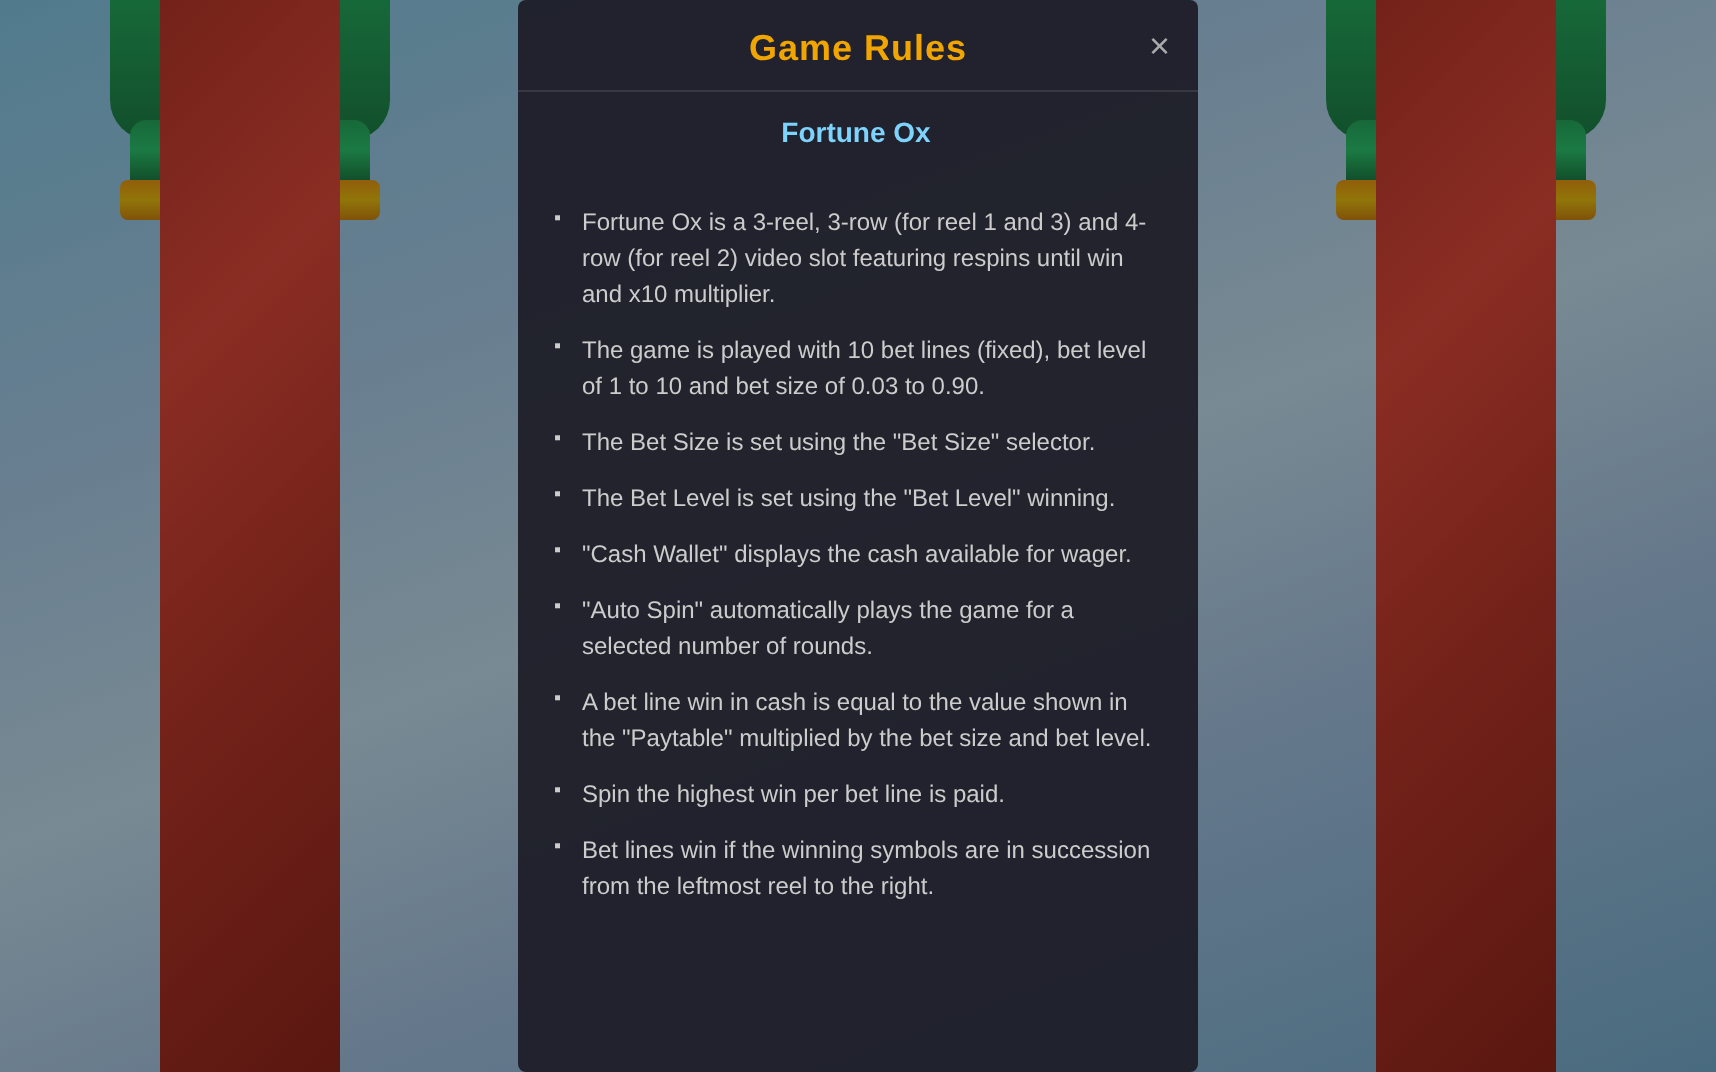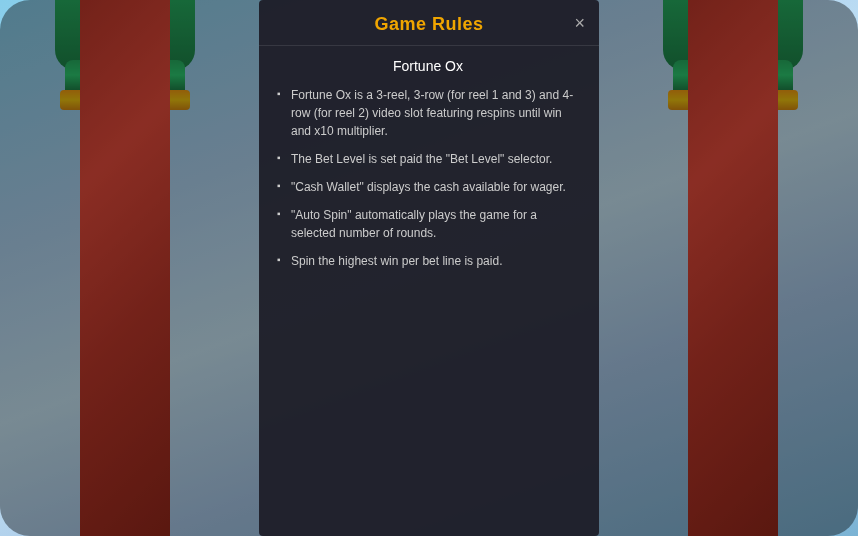--- a/index.html
+++ b/index.html
@@ -97,21 +97,20 @@
     
     .modal-overlay {
       position: absolute;
       inset: 0;
       background: rgba(0, 0, 0, 0.4);
       z-index: 10;
       display: flex;
       justify-content: center;
       align-items: flex-end;
       padding-top: 0;
-      border-radius: 30px;
     }
 
     .modal {
       width: 340px;
       background: rgba(30, 30, 40, 0.95);
       border-radius: 4px;
       position: relative;
       top: 0;
       height: 536px;
       display: flex;
@@ -157,25 +156,25 @@
     }
     .modal-body::-webkit-scrollbar-track {
       background: rgba(255,255,255,0.05);
     }
     .modal-body::-webkit-scrollbar-thumb {
       background: rgba(255,255,255,0.2);
       border-radius: 2px;
     }
 
     .game-subtitle {
-      color: #ffffff;
+      color: #7dd3fc;
       font-size: 14px;
-      font-weight: normal;
+      font-weight: bold;
       text-align: center;
-      margin-bottom: 12px;
+      margin-bottom: 28px;
     }
 
     .rules-list {
       list-style: none;
       padding: 0;
     }
 
     .rules-list li {
       color: #ccc;
       font-size: 12px;
@@ -218,20 +217,24 @@
 <div class="modal-overlay">
   <div class="modal">
     <div class="modal-header">
       <span class="modal-title">Game Rules</span>
       <button class="close-btn">×</button>
     </div>
     <div class="modal-body">
       <p class="game-subtitle">Fortune Ox</p>
       <ul class="rules-list">
       <li>Fortune Ox is a 3-reel, 3-row (for reel 1 and 3) and 4-row (for reel 2) video slot featuring respins until win and x10 multiplier.</li>
-          <li>The Bet Level is set paid the "Bet Level" selector.</li>
+          <li>The game is played with 10 bet lines (fixed), bet level of 1 to 10 and bet size of 0.03 to 0.90.</li>
+          <li>The Bet Size is set using the "Bet Size" selector.</li>
+          <li>The Bet Level is set using the "Bet Level" winning.</li>
           <li>"Cash Wallet" displays the cash available for wager.</li>
           <li>"Auto Spin" automatically plays the game for a selected number of rounds.</li>
+          <li>A bet line win in cash is equal to the value shown in the "Paytable" multiplied by the bet size and bet level.</li>
           <li>Spin the highest win per bet line is paid.</li>
+          <li>Bet lines win if the winning symbols are in succession from the leftmost reel to the right.</li>
         </ul>
     </div>
   </div>
 </div>
 
 </body></html>

